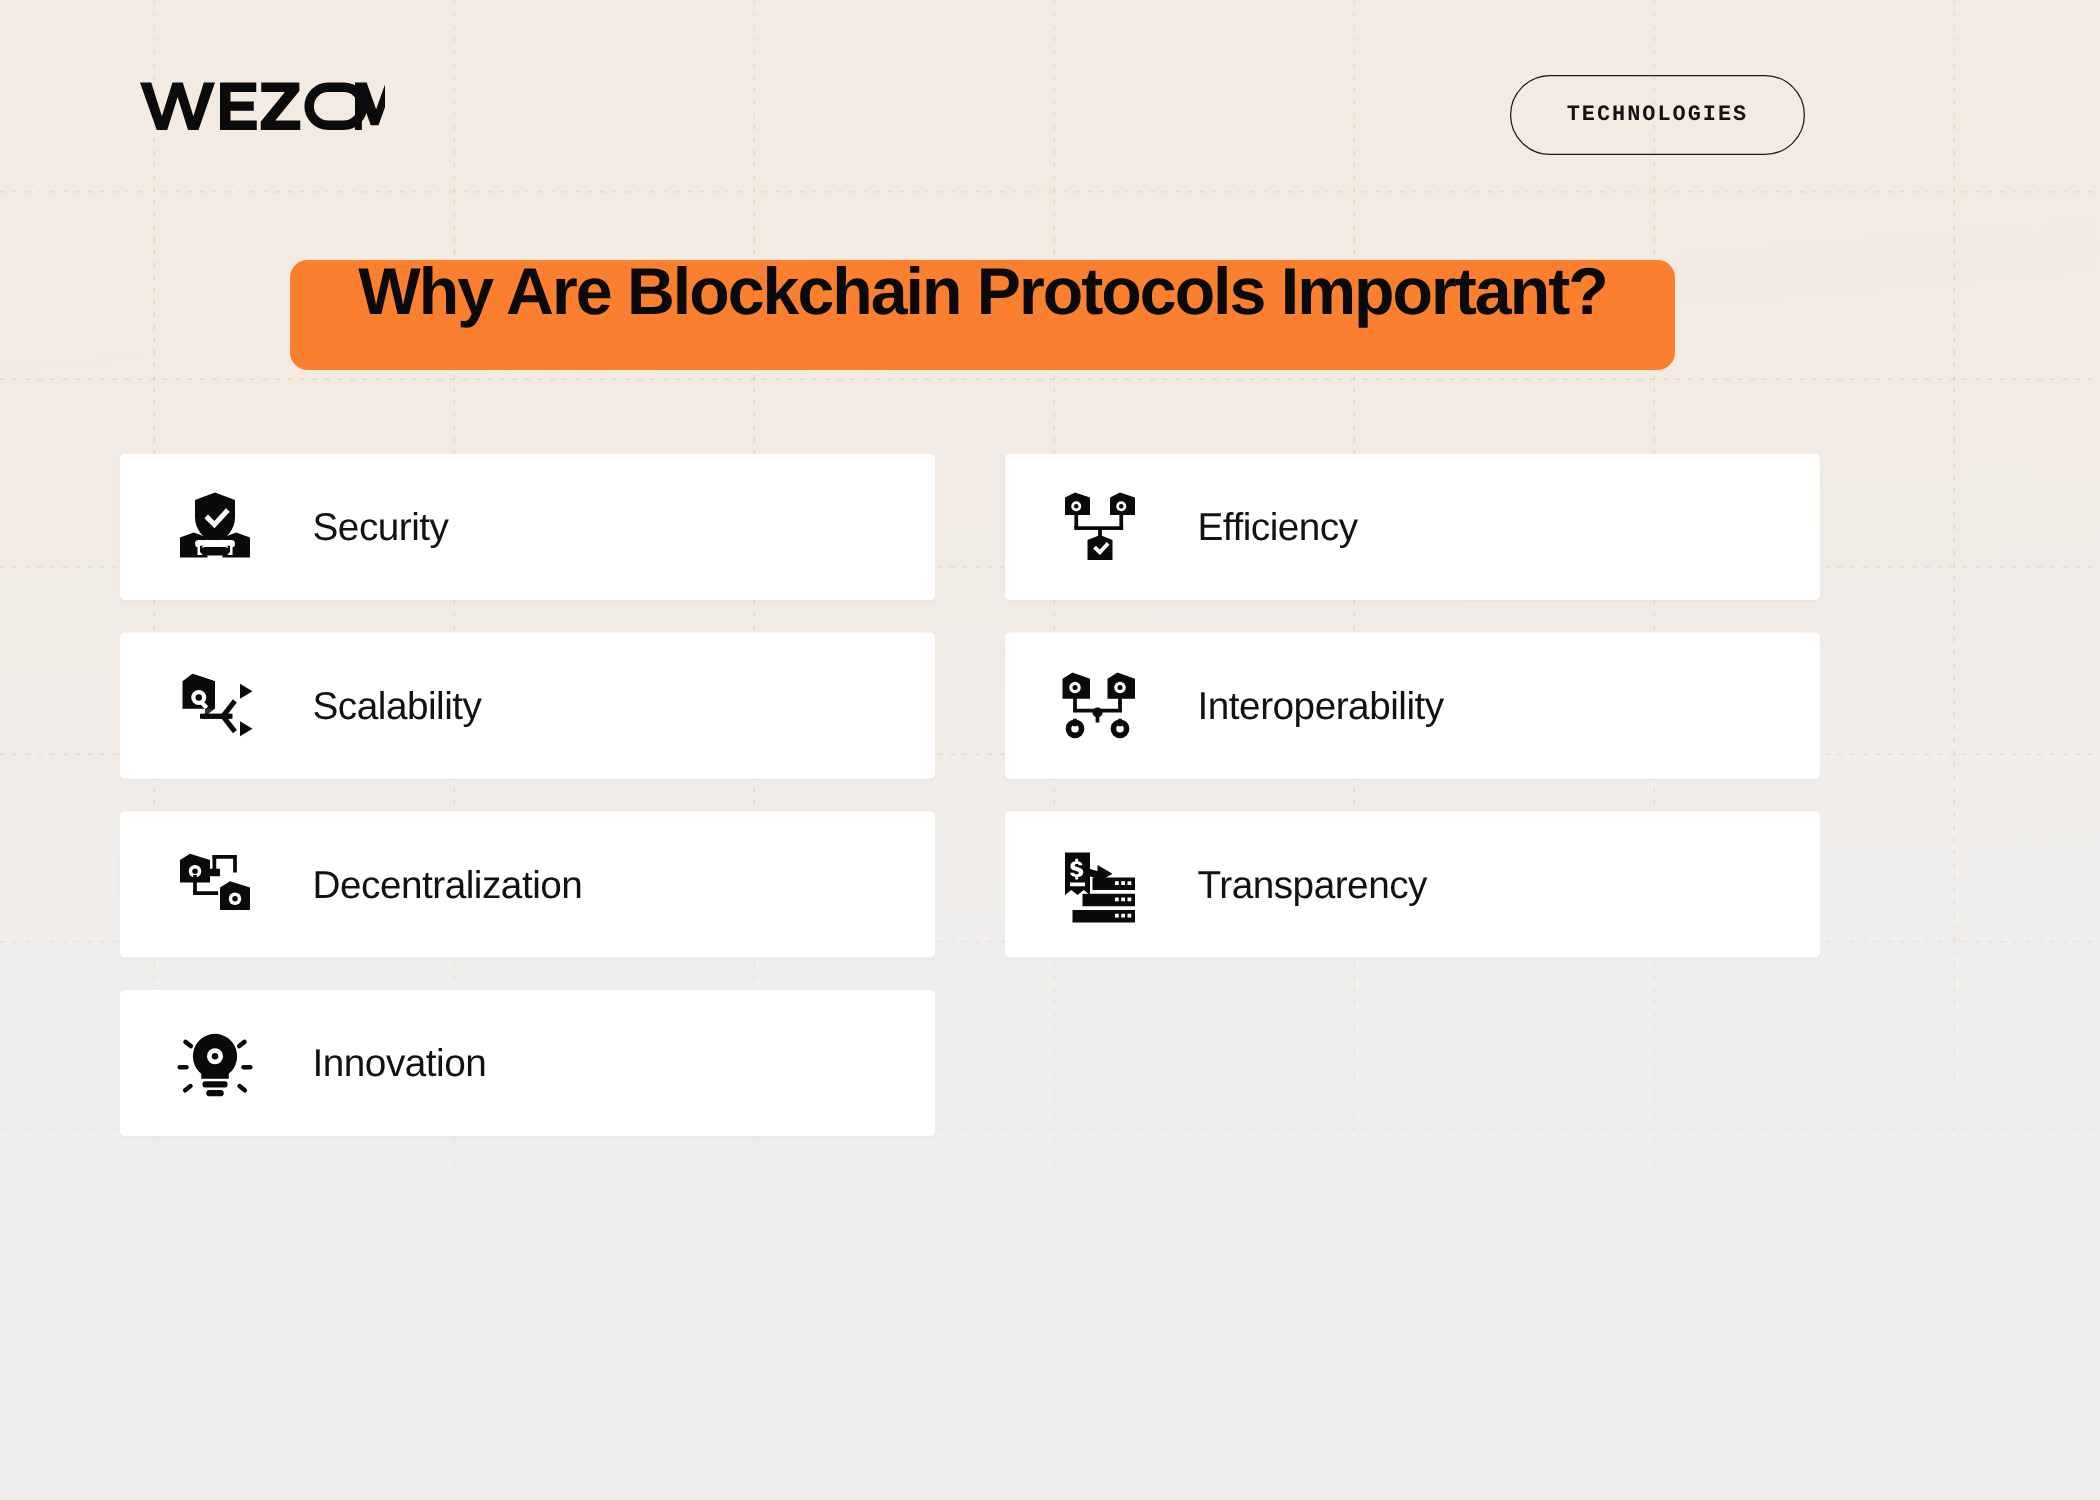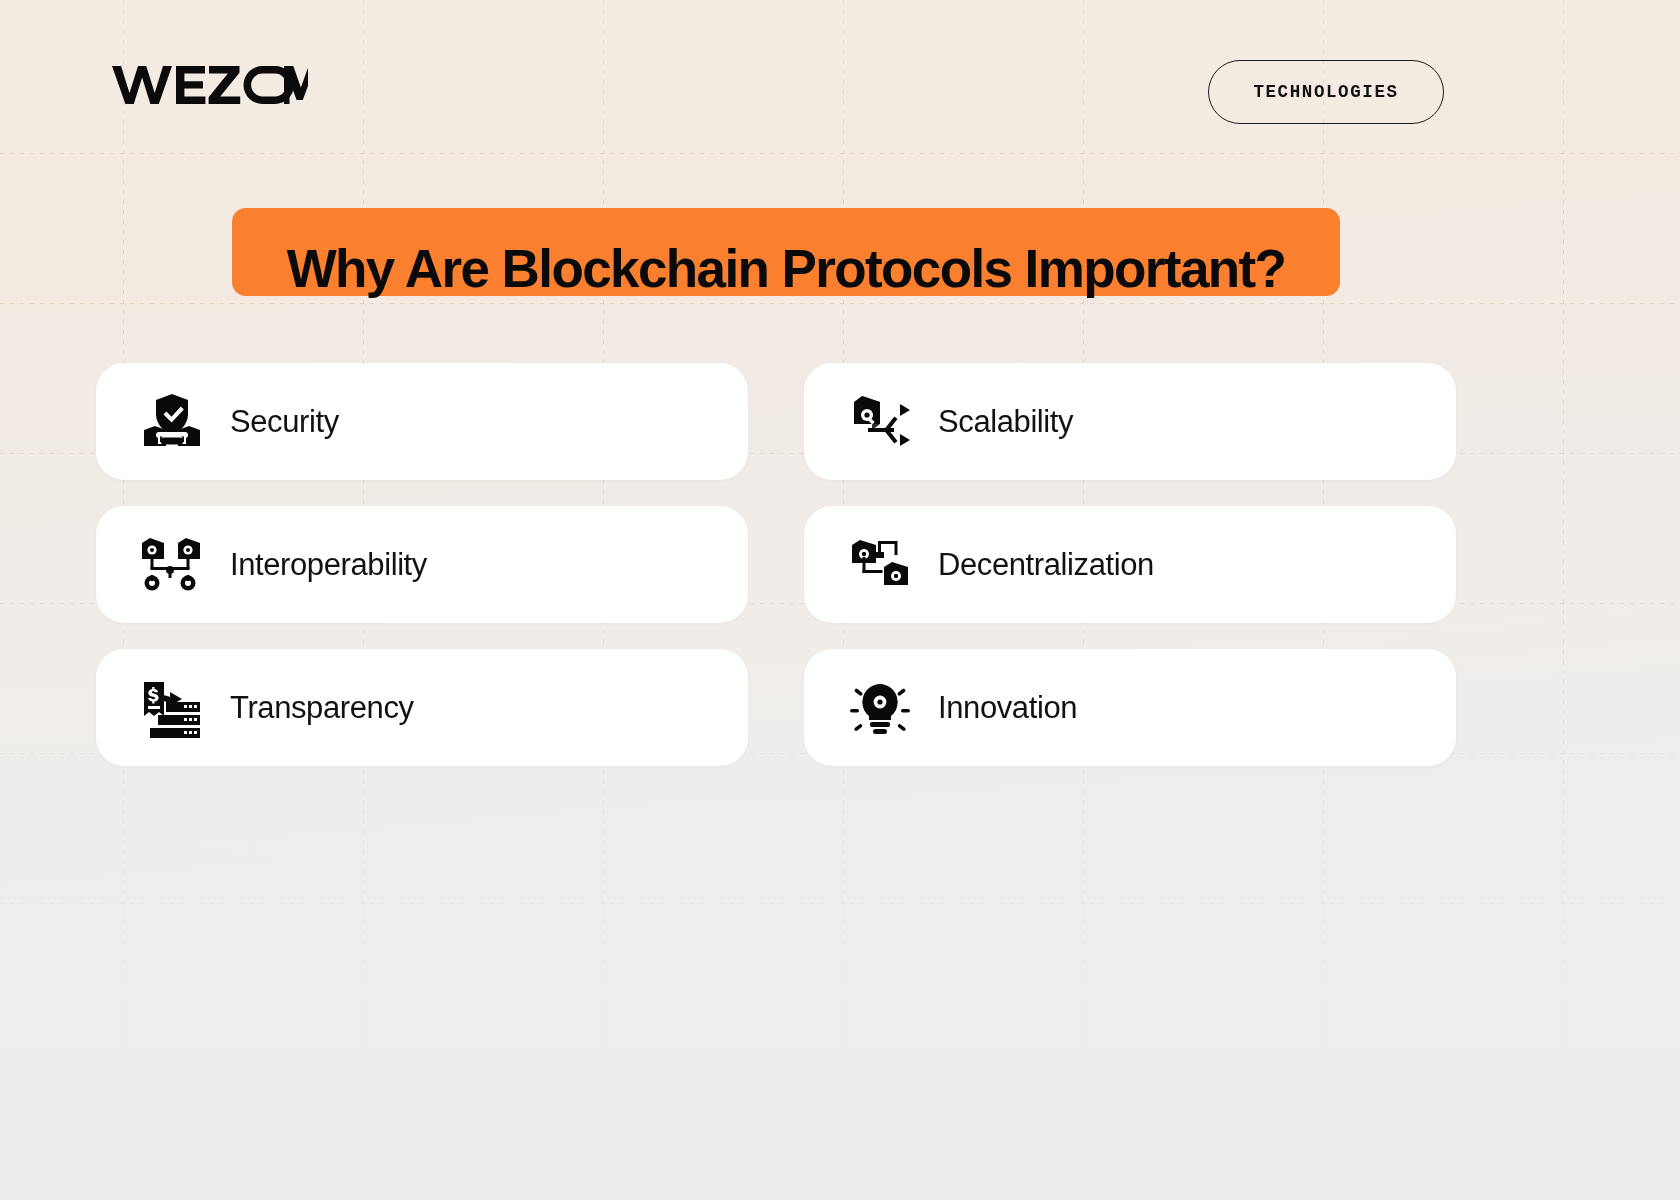--- a/index.html
+++ b/index.html
@@ -73,21 +73,21 @@
     white-space: nowrap;
   }
 
   
   #title-banner {
     position: absolute;
     left: 232px; top: 208px;
     width: 1108px; height: 88px;
     background: #fa8030;
     border-radius: 14px;
-    display: flex; align-items: flex-end; justify-content: center;
+    display: flex; align-items: flex-start; justify-content: center;
     z-index: 5;
   }
   #title-banner h1 {
     font-family: "Liberation Sans", sans-serif;
     font-weight: 700;
     font-size: 53px;
     letter-spacing: -1.6px;
     color: #0a0a0a;
     white-space: nowrap;
     line-height: 1;
@@ -101,25 +101,26 @@
     width: 1456px;
     display: grid;
     grid-template-columns: 652px 652px;
     column-gap: 56px;
     row-gap: 26px;
     z-index: 5;
   }
   .card {
     height: 117px;
     background: #ffffff;
-    border-radius: 28px;
+    border-radius: 4px;
     display: flex;
     align-items: center;
     padding-left: 40px;
     box-shadow: 0 1px 3px rgba(120,100,85,0.06);
+    gap: 20px;
   }
   .card-icon {
     width: 72px; height: 72px;
     flex: 0 0 72px;
     display: flex; align-items: center; justify-content: center;
   }
   .card-icon svg { display: block; width: 64px; height: 64px; fill: #0a0a0a; }
   .card-label {
     margin-left: 22px;
     font-family: "Liberation Sans", sans-serif;
@@ -193,20 +194,39 @@
         <rect x="16" y="42" width="32" height="6" rx="3" fill="#fff"></rect>
         <path fill="#fff" d="M18 44 h28 v10 H18 Z"></path>
         <path d="M20 46.5 h24 v5.5 H20 Z"></path>
         <rect x="21.5" y="46" width="21" height="6" rx="3" fill="#fff"></rect>
         <path d="M24 47.6 a3.4 3.4 0 1 0 0 6.8 h16 a3.4 3.4 0 1 0 0-6.8 Z"></path>
       </svg>
     </div>
     <div class="card-label">Security</div>
   </div>
 
+  <div class="card">
+    <div class="card-icon">
+      <svg viewBox="0 0 64 64" aria-hidden="true">
+        <path d="M4 8 l8-4 12 4 v14 H4 Z"></path>
+        <circle cx="13" cy="15" r="4" fill="#fff"></circle>
+        <circle cx="13" cy="15" r="1.8"></circle>
+        <path d="M40 8 l8-4 12 4 v14 H40 Z"></path>
+        <circle cx="49" cy="15" r="4" fill="#fff"></circle>
+        <circle cx="49" cy="15" r="1.8"></circle>
+        <rect x="11.5" y="21" width="3" height="12"></rect>
+        <rect x="47.5" y="21" width="3" height="12"></rect>
+        <rect x="11.5" y="31" width="39" height="3"></rect>
+        <rect x="30.5" y="33" width="3" height="10"></rect>
+        <path d="M22 42 l10-4 10 4 v16 H22 Z"></path>
+        <path fill="#fff" d="M26.5 48.8 l2.2-2.2 3.1 3.1 5.6-6 2.2 2.1 -7.7 8.2 Z"></path>
+      </svg>
+    </div>
+    <div class="card-label">Efficiency</div>
+  </div>
 
 
   <div class="card">
     <div class="card-icon">
       <svg viewBox="0 0 64 64" aria-hidden="true">
         <path d="M6 12 l8-6 18 6 v22 H6 Z"></path>
         <path d="M14 6 l18 6 v22 l-8 6 V12 Z" opacity="0.85"></path>
         <circle cx="19" cy="25" r="6" fill="#fff"></circle>
         <circle cx="19" cy="25" r="2.6"></circle>
         <path fill="#fff" d="M21.6 27 l5 5 -2.4 2.4 -5-5 Z"></path>

